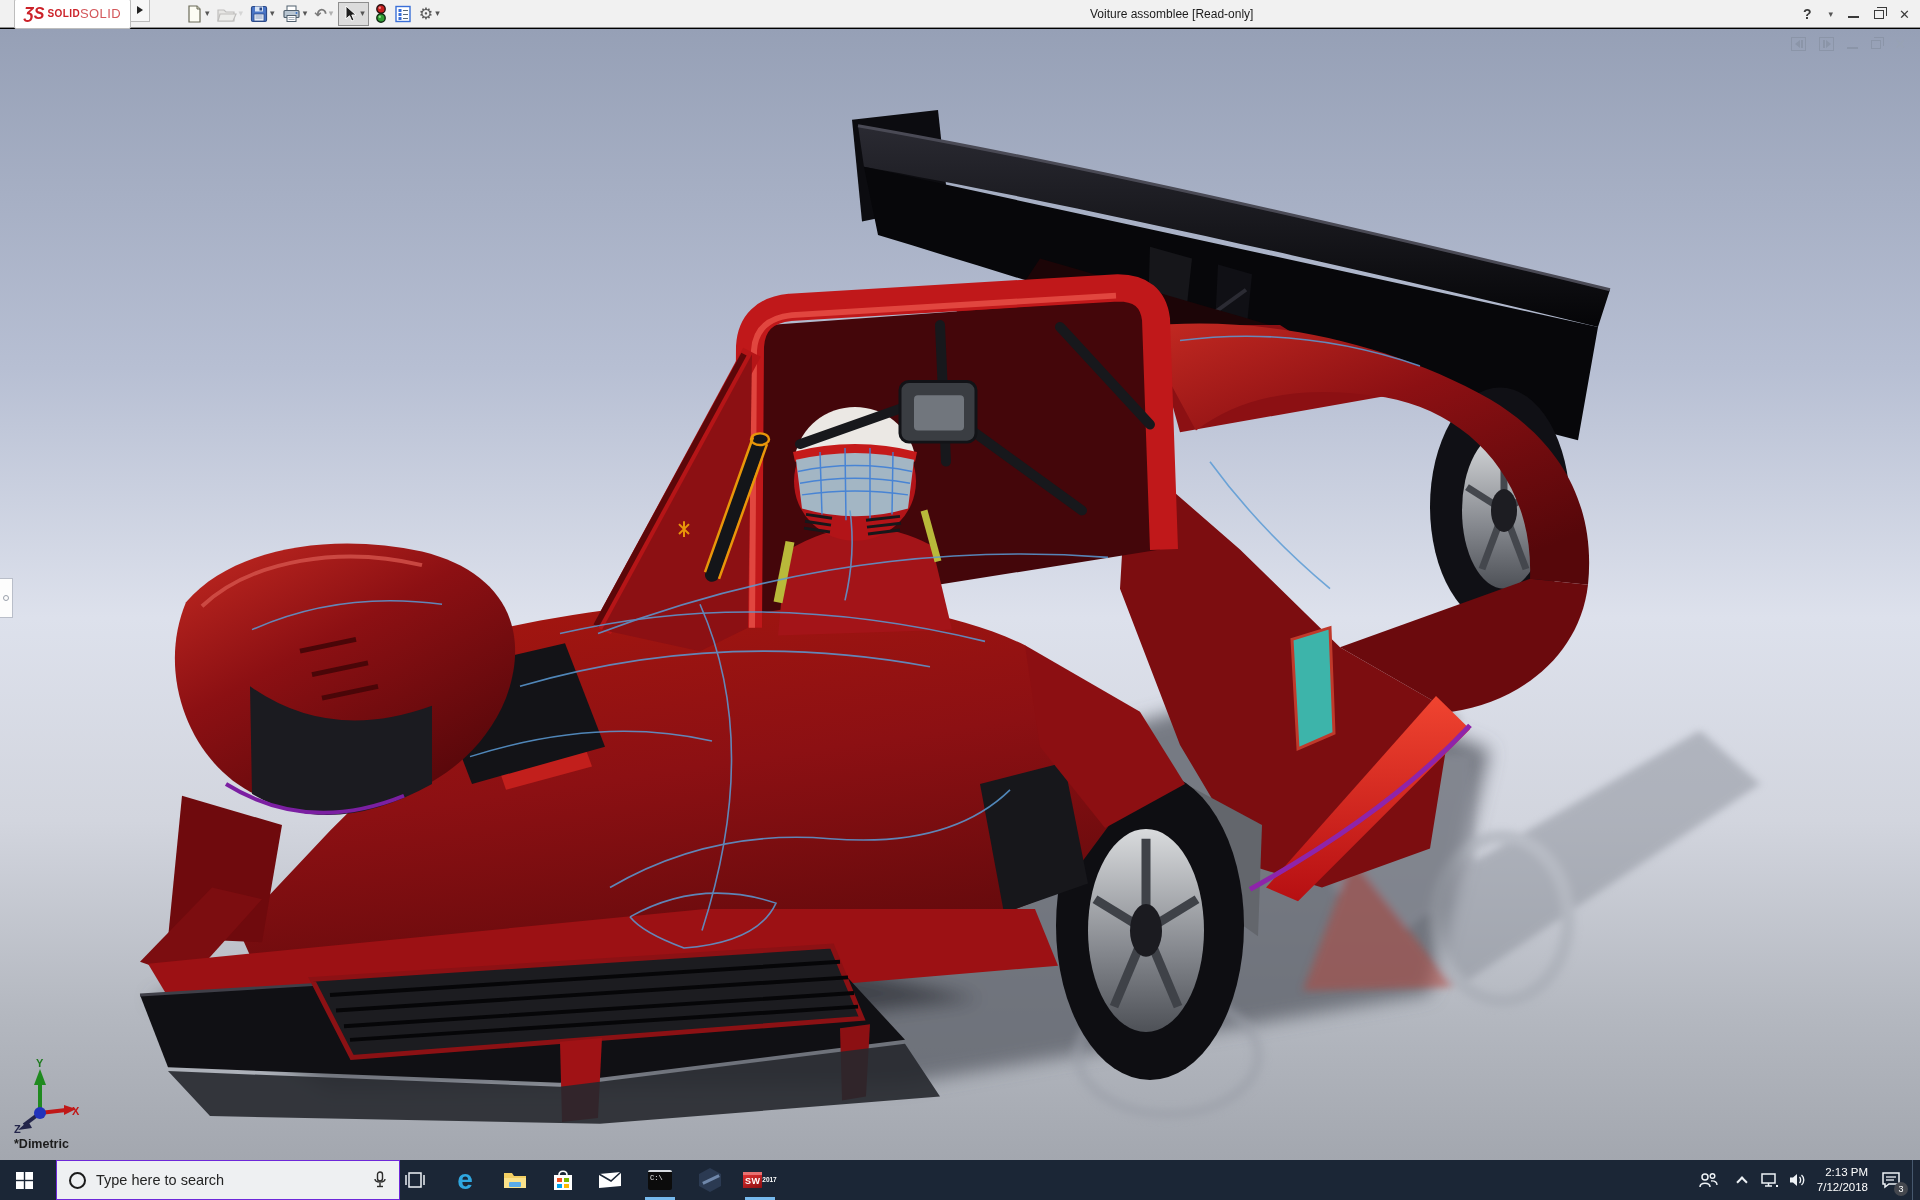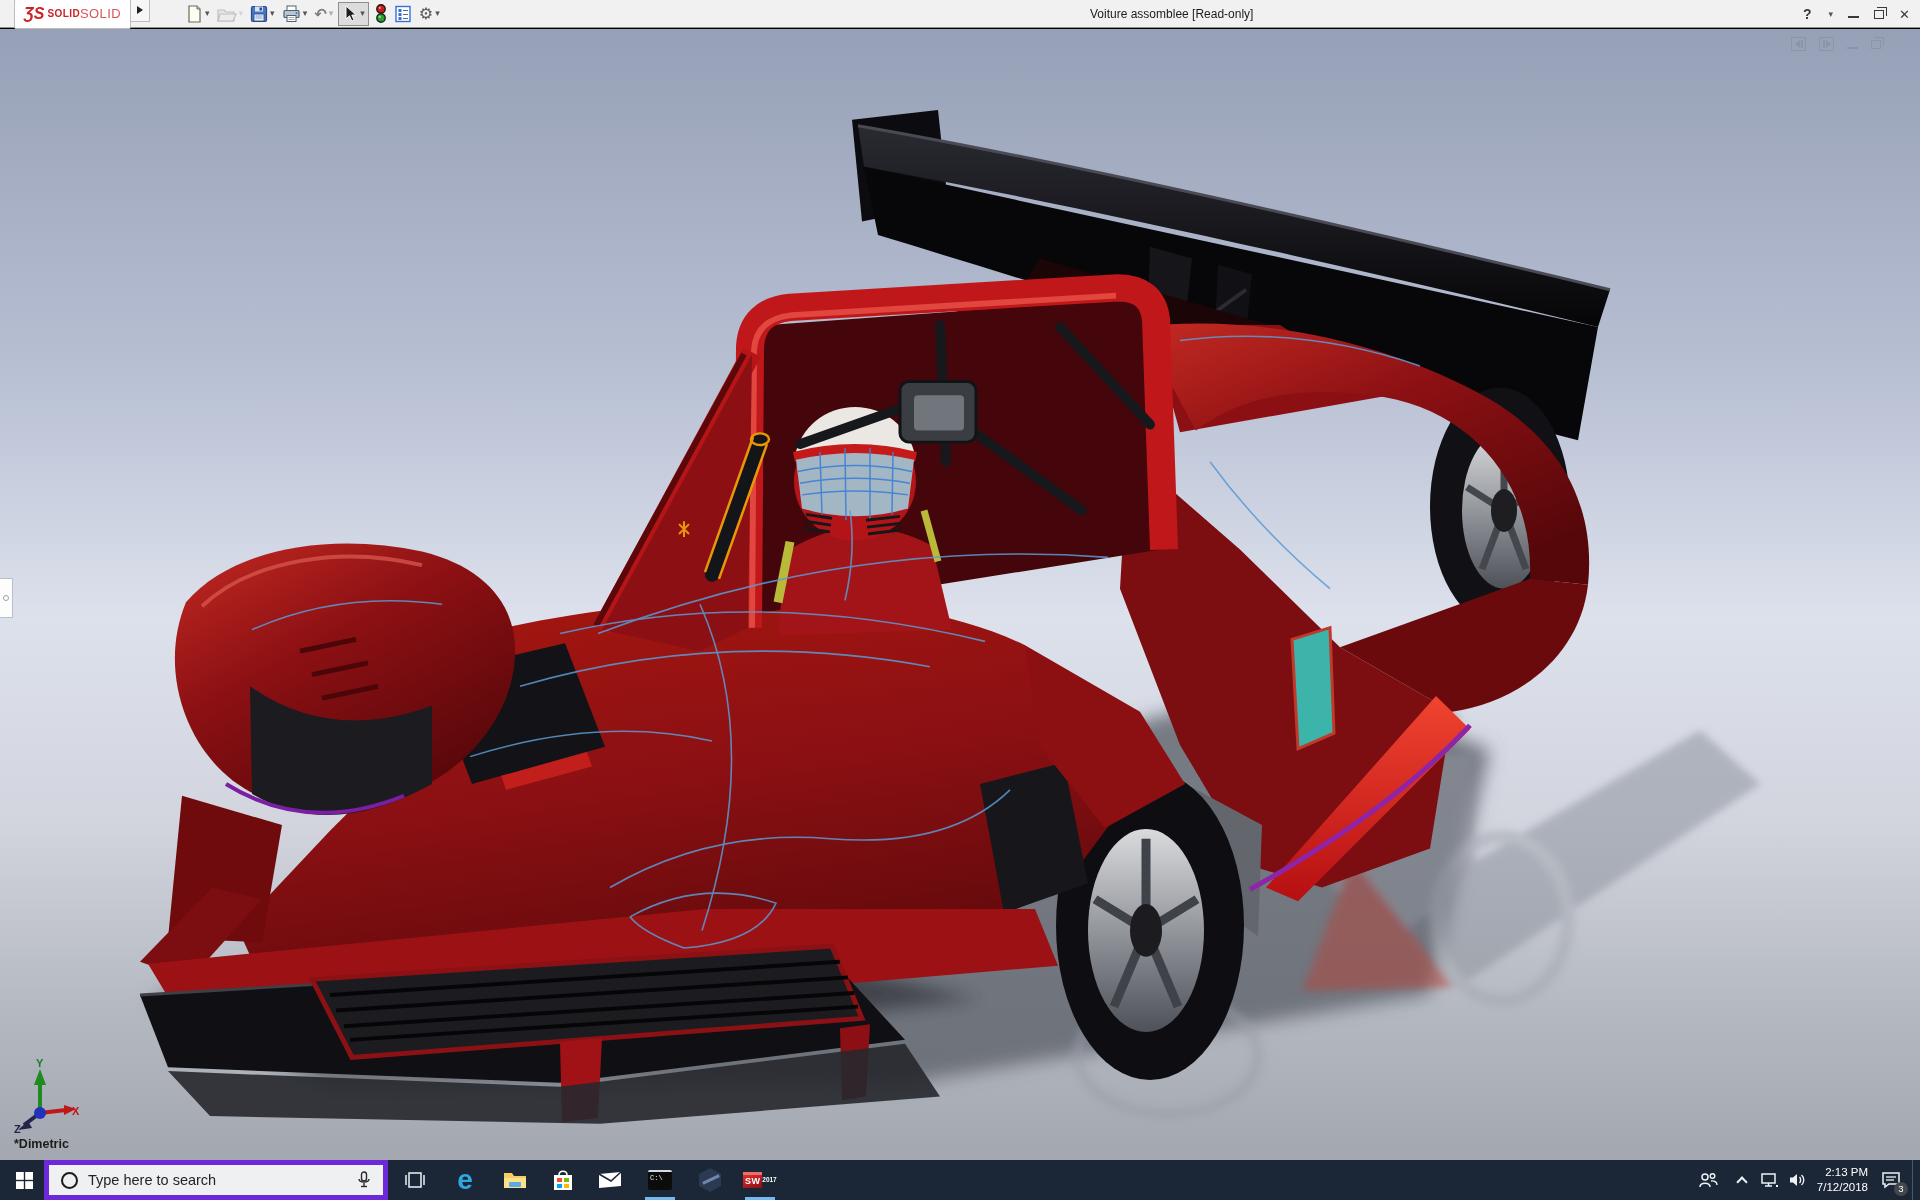--- a/index.html
+++ b/index.html
@@ -54,21 +54,21 @@
   .triad .lab{position:absolute;font-size:11px;font-weight:700;}
   .lab-y{left:30px;top:-4px;color:#1f7a1f;}
   .lab-x{left:66px;top:44px;color:#c01818;}
   .lab-z{left:8px;top:62px;color:#23254a;}
   .view-label{position:absolute;left:14px;top:1108px;font-size:12.5px;font-weight:700;color:#1c1c1c;}
 
   
   .taskbar{position:absolute;left:0;top:1160px;width:1920px;height:40px;background:#1b2636;}
   .tb{position:absolute;top:0;height:40px;display:flex;align-items:center;justify-content:center;}
   .start{left:0;width:48px;}
-  .searchbox{left:44px;width:344px;background:#eef0f2;border:5px solid #6d28d9;justify-content:flex-start;padding:0 12px;gap:10px;}
+  .searchbox{left:56px;width:344px;background:#eef0f2;border:1px solid #6d28d9;justify-content:flex-start;padding:0 12px;gap:10px;}
   .cortana-ring{width:17px;height:17px;border:2.2px solid #1b1b1b;border-radius:50%;flex:none;}
   .search-text{font-size:14.5px;color:#242424;white-space:nowrap;}
   .mic{margin-left:auto;}
   .taskview{left:392px;width:46px;}
   .appbtn{width:48px;}
   .running:after{content:"";position:absolute;left:9px;bottom:0;width:30px;height:3px;background:#76b9ed;}
   .edge-e{font-size:28px;font-weight:700;color:#2fa7e0;line-height:1;}
   .cmd-ic{position:relative;width:24px;height:20px;background:#0c0c0c;border-top:2px solid #d8dce0;border-radius:2px;}
   .cmd-ic span{position:absolute;left:2px;top:2px;font-size:7px;color:#f2f2f2;font-family:"Liberation Mono","DejaVu Sans Mono",monospace;}
   .hex-ic{width:22px;height:24px;background:#2b3a52;clip-path:polygon(50% 0,100% 25%,100% 75%,50% 100%,0 75%,0 25%);position:relative;}

